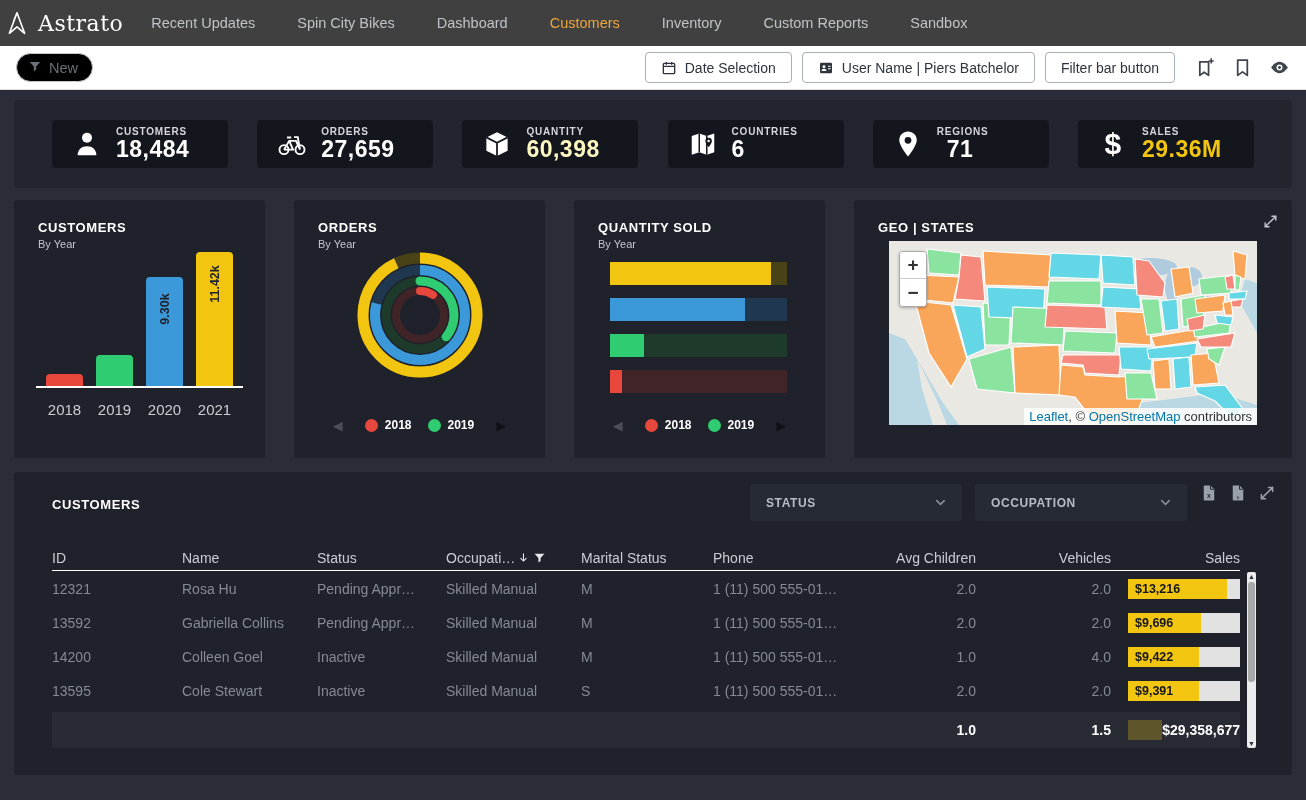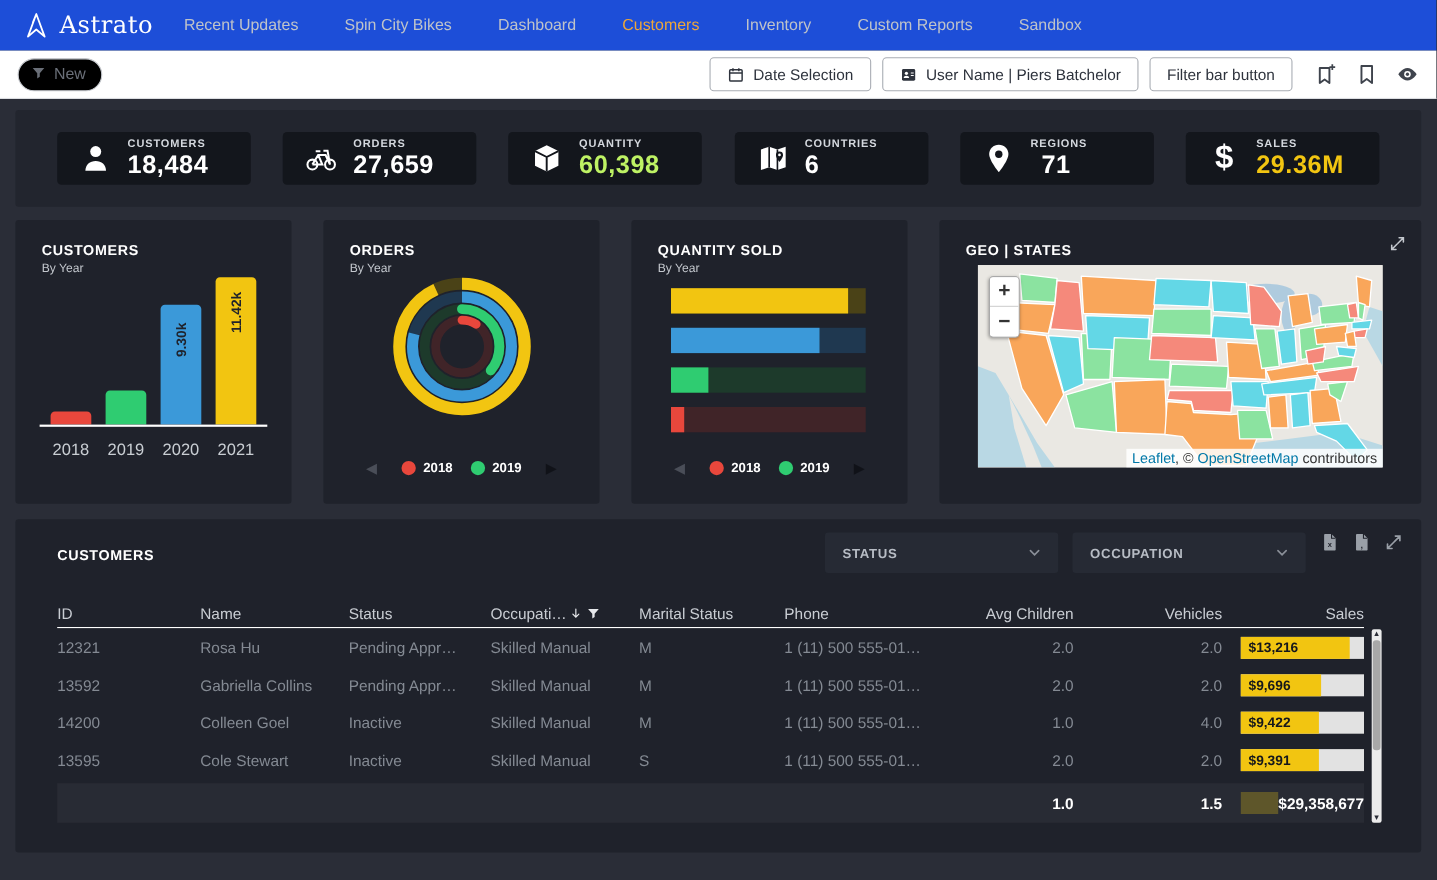--- a/index.html
+++ b/index.html
@@ -4,21 +4,21 @@
 <style>
   * { margin:0; padding:0; box-sizing:border-box; }
   html,body { width:1306px; height:800px; }
   body {
     background:#2A2D37;
     font-family:"Liberation Sans","DejaVu Sans",sans-serif;
     overflow:hidden;
     color:#fff;
   }
   
-  .topnav { height:46px; background:#1d4ed8; display:flex; align-items:center; padding:0 20px; }
+  .topnav { height:46px; background:#404040; display:flex; align-items:center; padding:0 4px; }
   .brand { display:flex; align-items:center; gap:8px; margin-right:28px; }
   .brand svg { width:26px; height:28px; }
   .brand-name { font-family:"DejaVu Serif","Liberation Serif",serif; font-size:22px; color:#fff; letter-spacing:.5px; }
   .nav-items { display:flex; align-items:center; gap:42px; }
   .nav-item { font-size:14.5px; color:#BFC3C9; cursor:pointer; white-space:nowrap; }
   .nav-item.active { color:#EDA63A; }
   
   .toolbar { height:44px; background:#FFFFFF; display:flex; align-items:center; padding:0 16px; border-bottom:1px solid #DCDEE2; }
   .pill-btn { display:flex; align-items:center; gap:7px; border:1px solid #C6C9CE; border-radius:16px; padding:5px 14px 5px 11px; color:#6A6F78; font-size:14.5px; background:#000000; }
   .pill-btn svg { width:14px; height:14px; }
@@ -208,21 +208,21 @@
     </div>
     <div class="kpi-card">
       <div class="kpi-icon">
         <svg viewBox="0 0 24 24">
           <path d="M12 2.5l8.5 4.2v10.6L12 21.5l-8.5-4.2V6.7L12 2.5z" fill="currentColor"></path>
           <path d="M3.5 6.7 12 11l8.5-4.3M12 11v10.5" stroke="#13161C" stroke-width="1.4" fill="none"></path>
         </svg>
       </div>
       <div class="kpi-text">
         <div class="kpi-label">QUANTITY</div>
-        <div class="kpi-value" style="color: #bef264;">60,398</div>
+        <div class="kpi-value" style="color: #fef9c3;">60,398</div>
       </div>
     </div>
     <div class="kpi-card">
       <div class="kpi-icon">
         <svg viewBox="0 0 24 24">
           <path d="M9 3.5 15 5.5 21 3.5V18.5L15 20.5 9 18.5 3 20.5V5.5L9 3.5z" fill="currentColor"></path>
           <path d="M9 3.5v15M15 5.5v15" stroke="#13161C" stroke-width="1.2"></path>
           <path d="M16.5 7a2.6 2.6 0 0 1 2.6 2.5c0 1.9-2.6 5-2.6 5s-2.6-3.1-2.6-5A2.6 2.6 0 0 1 16.5 7z" fill="#13161C"></path>
           <circle cx="16.5" cy="9.5" r="1" fill="#fff"></circle>
         </svg>

